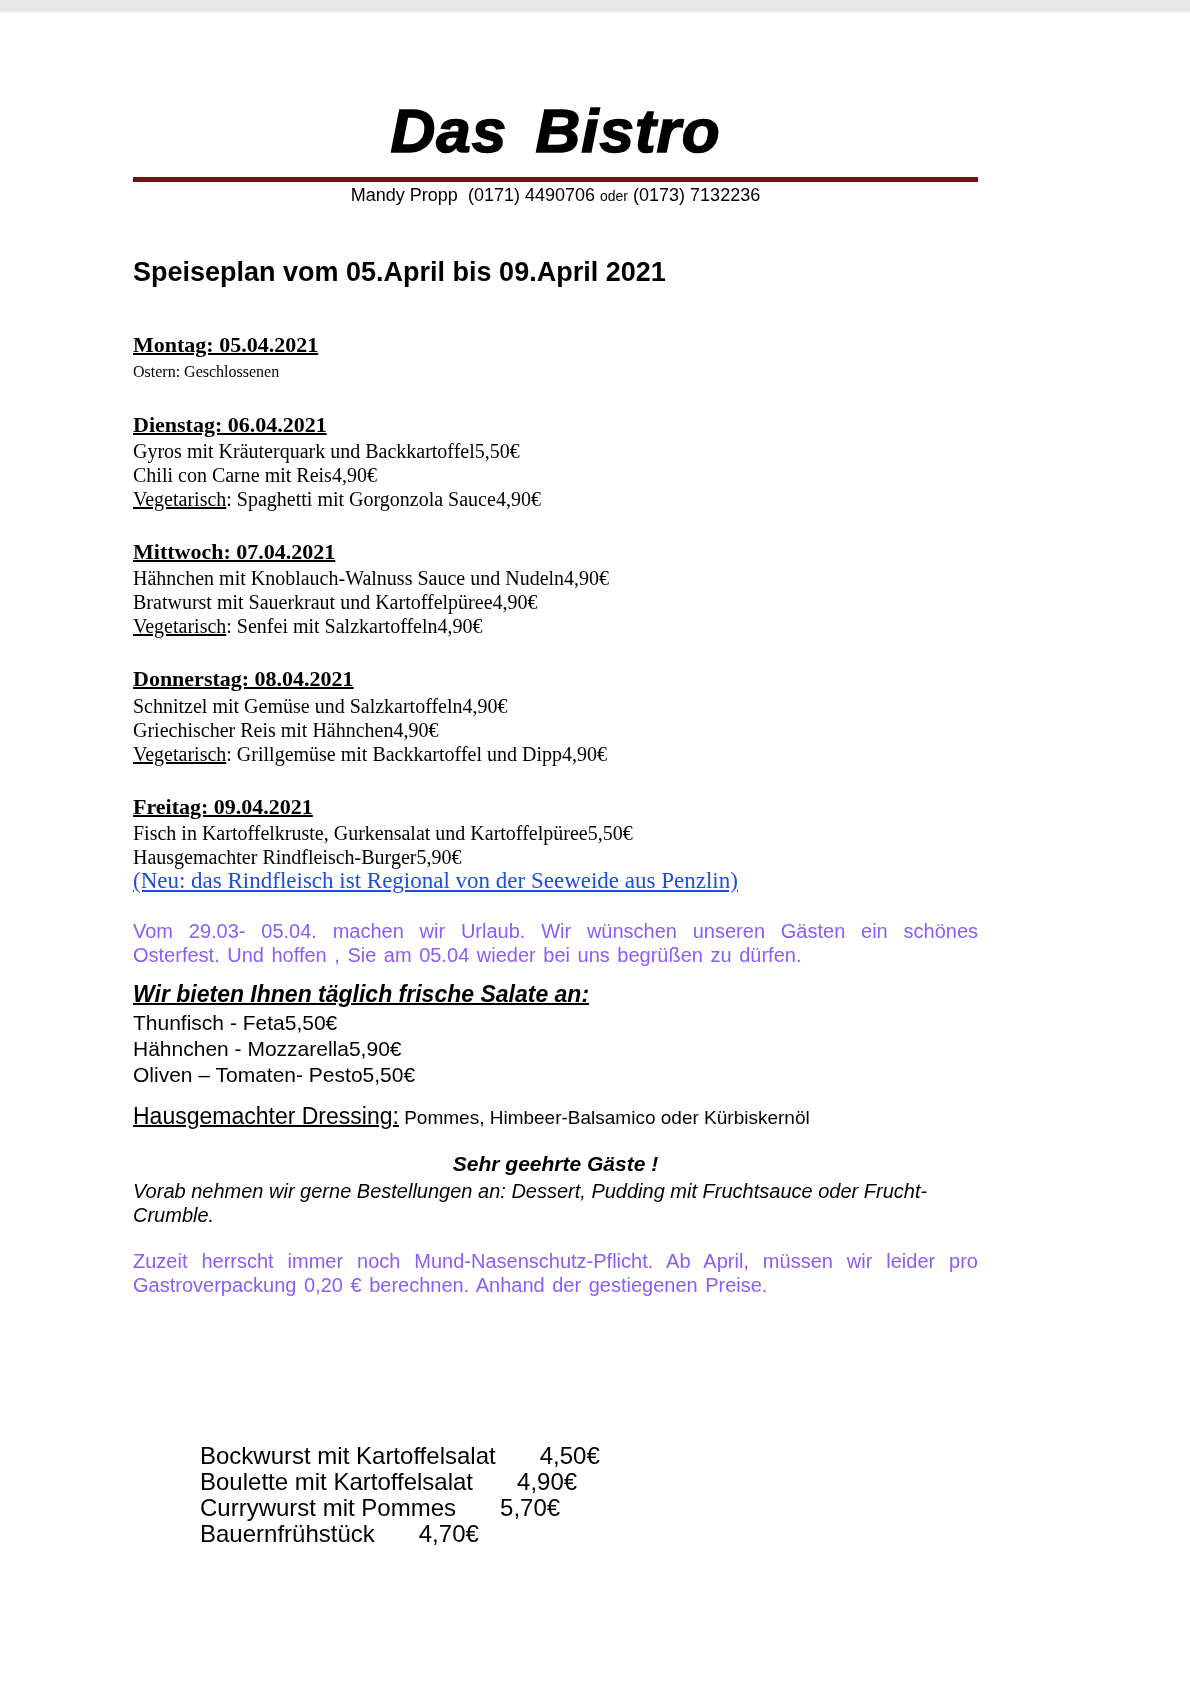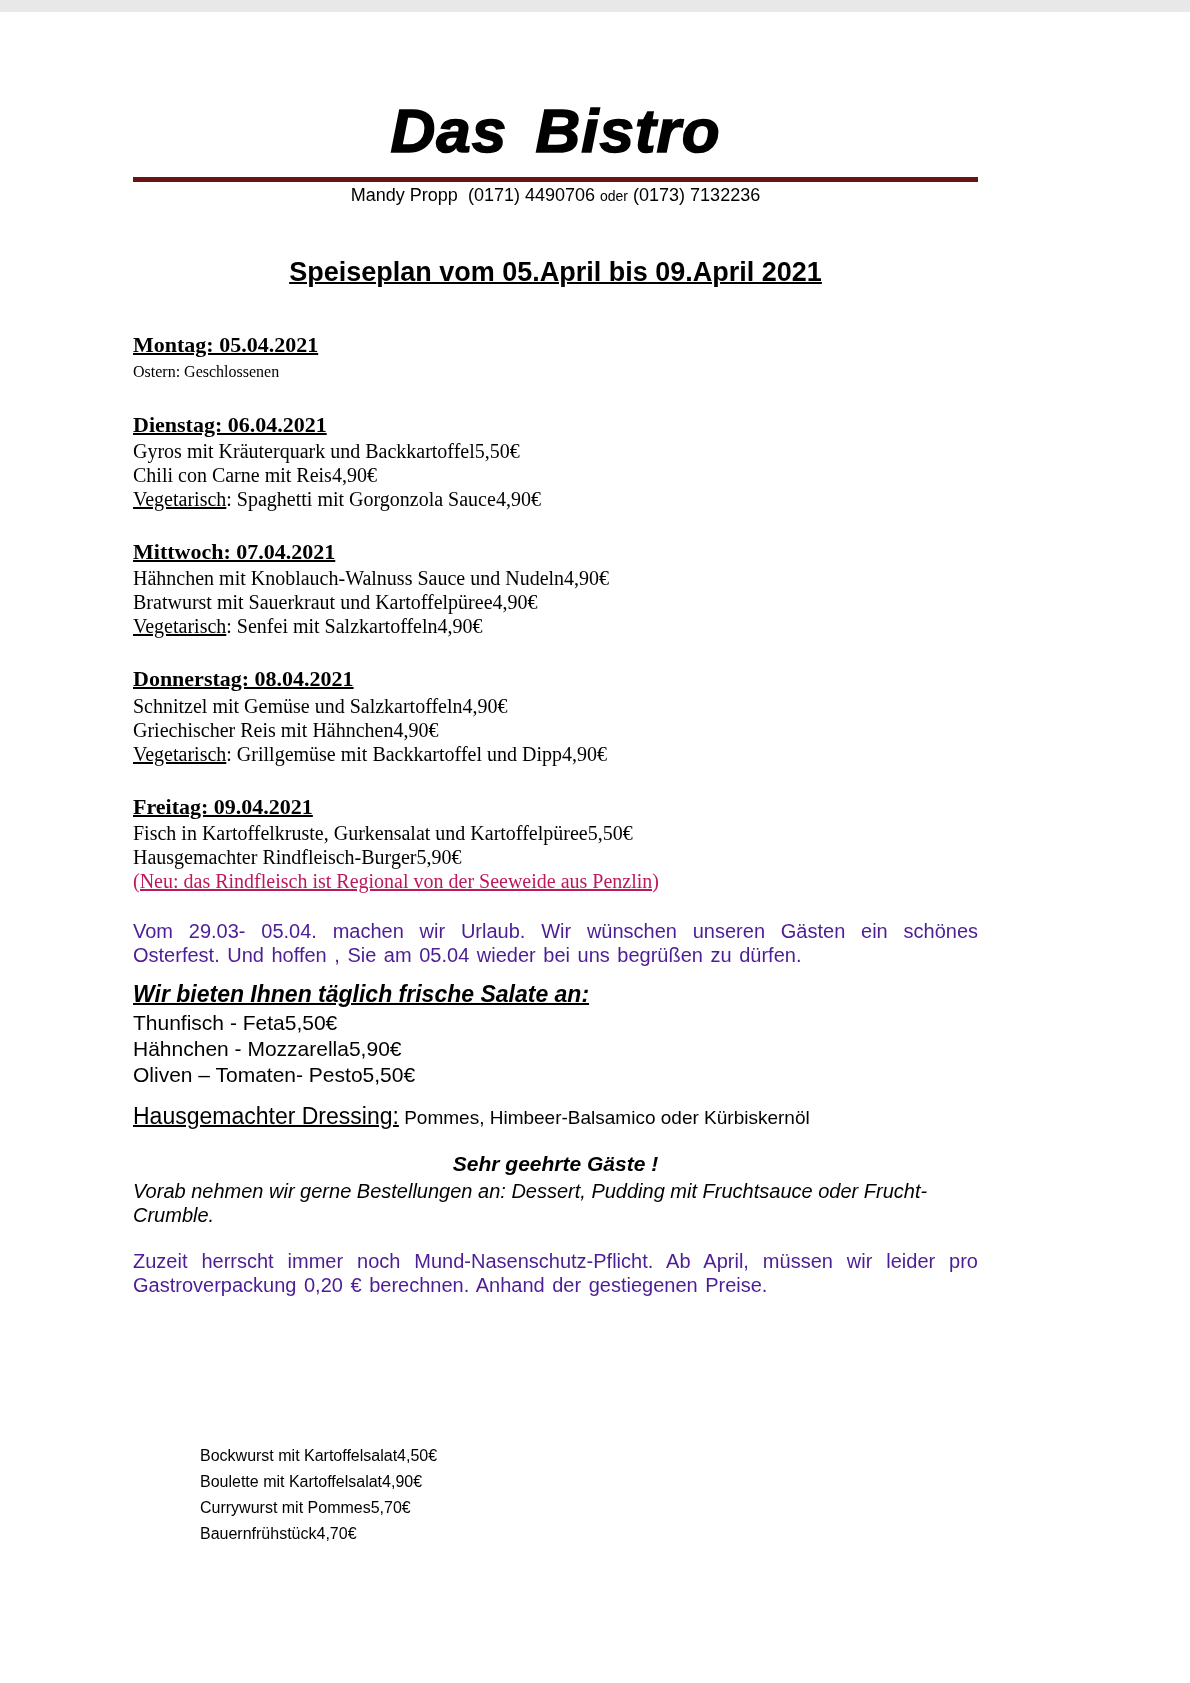--- a/index.html
+++ b/index.html
@@ -44,24 +44,23 @@
   .phone-line {
     margin-top: 3px;
     text-align: center;
     font-size: 18px;
   }
   .phone-line .small { font-size: 14px; }
 
   
   .menu-title {
     margin: 50px 0 0 0;
-    text-align: center;
+    text-align: left;
     font-size: 27px;
     font-weight: bold;
-    text-decoration: underline;
     text-decoration-thickness: 2px;
     line-height: 1.2;
   }
 
   
   .day { margin-top: 28px; font-family: Liberation Serif, serif; }
   .day.first { margin-top: 44px; }
   .day-heading {
     margin: 0 0 2px 0;
     font-size: 22px;
@@ -73,30 +72,30 @@
   .row {
     display: flex;
     justify-content: flex-start;
     font-size: 20px;
     line-height: 24px;
   }
   .row .price { white-space: nowrap; }
   .u { text-decoration: underline; }
   .plain-line { font-size: 16px; line-height: 24px; }
   .red-note {
-    font-size: 20px;
-    line-height: 24px;
-    color: #be185d;
+    font-size: 23px;
+    line-height: 24px;
+    color: #1d4ed8;
     text-decoration: underline;
   }
 
   
   .red-paragraph {
     margin-top: 26px;
-    color: #4c1d95;
+    color: #8b5cf6;
     font-size: 20px;
     line-height: 24px;
     text-align: justify;
     word-spacing: 2px;
   }
   .red-paragraph.second { margin-top: 22px; }
 
   
   .salads { margin-top: 14px; }
   .salads-heading {
@@ -140,22 +139,23 @@
     font-weight: bold;
     font-style: italic;
     line-height: 24px;
   }
 
   
   .extras { margin-top: 146px; }
   .extras .row {
     padding-left: 67px;
     padding-right: 63px;
-    font-size: 16px;
+    font-size: 24px;
     line-height: 26px;
+    gap: 44px;
   }
 </style>
 </head>
 <body>
 
 <div class="page">
   <div class="content">
 
     <h1 class="doc-title">Das Bistro</h1>
     <div class="title-rule"></div>

